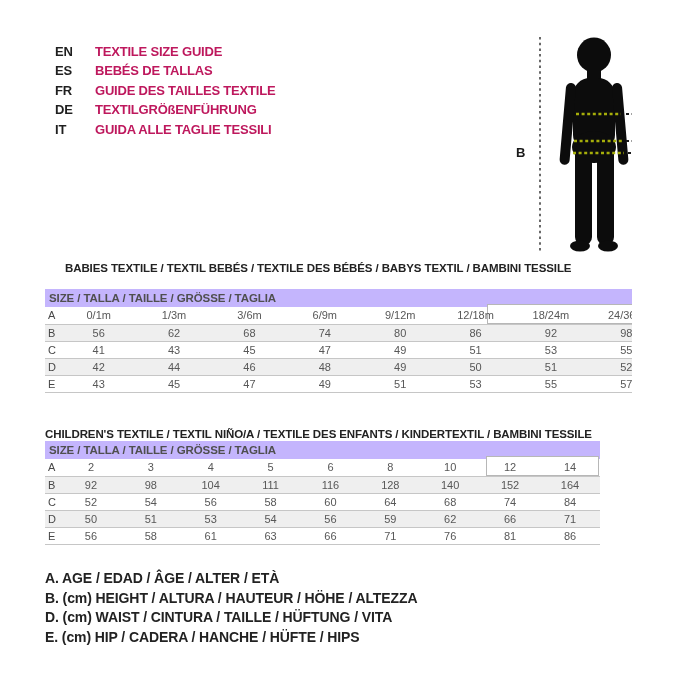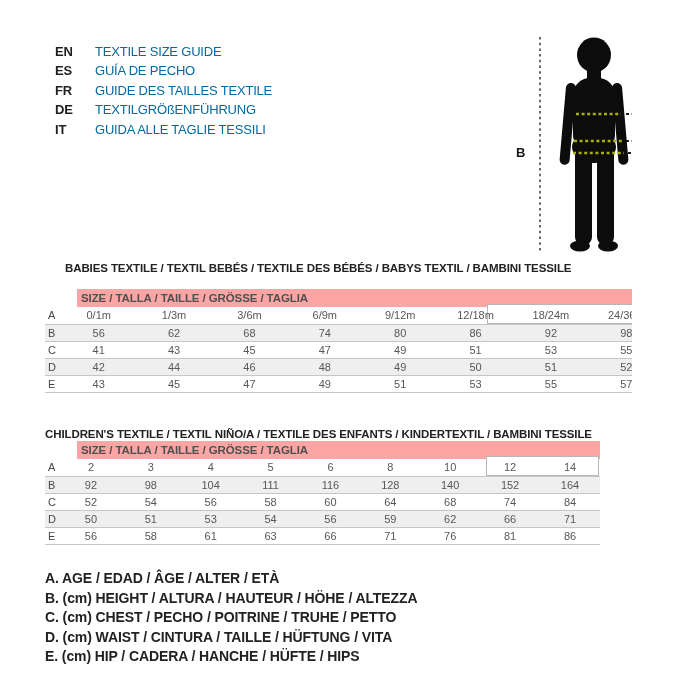--- a/index.html
+++ b/index.html
@@ -4,30 +4,30 @@
 <style>
   * { margin:0; padding:0; box-sizing:border-box; }
   html,body { background:#fff; }
   body { font-family:"Liberation Sans", sans-serif; }
   .page { position:relative; width:632px; height:700px; background:#ffffff; overflow:hidden; }
 
   
   .lang-block { position:absolute; left:55px; top:42px; }
   .lang-row { display:flex; line-height:19.4px; }
   .lang-code { width:40px; font-weight:700; font-size:13px; color:#1f1f1f; letter-spacing:-0.2px; }
-  .lang-label { font-weight:400; font-size:13px; color:#0369a1; letter-spacing:-0.2px; }
+  .lang-label { font-weight:700; font-size:13px; color:#be185d; letter-spacing:-0.2px; }
 
   
   .figure { position:absolute; left:505px; top:25px; width:175px; height:235px; }
 
   
   .section-title { position:absolute; left:45px; font-weight:700; font-size:11.5px; color:#222; letter-spacing:-0.1px; }
   .tbl { position:absolute; left:45px; }
-  .tbl-header { position:relative; z-index:0; height:18px; line-height:18px; background:#fca5a5;
-                font-weight:700; font-size:11.5px; color:#4f4f4f; padding-left:4px; letter-spacing:-0.1px;margin-left:32px; }
+  .tbl-header { position:relative; z-index:0; height:18px; line-height:18px; background:#c4b5fd;
+                font-weight:700; font-size:11.5px; color:#4f4f4f; padding-left:4px; letter-spacing:-0.1px; }
   .tbl table { position:relative; z-index:2; width:100%; border-collapse:collapse; table-layout:fixed; }
   .tbl td { height:17px; font-size:11px; color:#575757; text-align:center;
             border-bottom:1px solid #c6c6c6; padding:0; }
   .tbl td.letter { width:16px; text-align:left; padding-left:3px; color:#474747; }
   .tbl tbody tr:nth-child(even) td { background:#efefef; }
   .range-box { position:absolute; z-index:1; top:15px; height:20px; background:#ffffff; border:1px solid #b7b7b7; }
   .box1 { left:442px; width:176px; }
   .box2 { left:441px; width:113px; }
 
   
@@ -39,21 +39,21 @@
 
 <div class="page">
 
   <div class="lang-block">
       <div class="lang-row">
         <span class="lang-code">EN</span>
         <span class="lang-label">TEXTILE SIZE GUIDE</span>
       </div>
       <div class="lang-row">
         <span class="lang-code">ES</span>
-        <span class="lang-label">GUÍA DE PECHO</span>
+        <span class="lang-label">BEBÉS DE TALLAS</span>
       </div>
       <div class="lang-row">
         <span class="lang-code">FR</span>
         <span class="lang-label">GUIDE DES TAILLES TEXTILE</span>
       </div>
       <div class="lang-row">
         <span class="lang-code">DE</span>
         <span class="lang-label">TEXTILGRÖßENFÜHRUNG</span>
       </div>
       <div class="lang-row">
@@ -226,18 +226,17 @@
             <td>86</td>
           </tr>
         </tbody>
     </table>
     <div class="range-box box2"></div>
   </div>
 
   <div class="legend">
       <div class="legend-line">A. AGE / EDAD / ÂGE / ALTER / ETÀ</div>
       <div class="legend-line">B. (cm) HEIGHT / ALTURA / HAUTEUR / HÖHE / ALTEZZA</div>
-      <div class="legend-line">C. (cm) CHEST / PECHO / POITRINE / TRUHE / PETTO</div>
       <div class="legend-line">D. (cm) WAIST / CINTURA / TAILLE / HÜFTUNG / VITA</div>
       <div class="legend-line">E. (cm) HIP / CADERA / HANCHE / HÜFTE / HIPS</div>
     </div>
 
 </div>
 
 </body></html>

